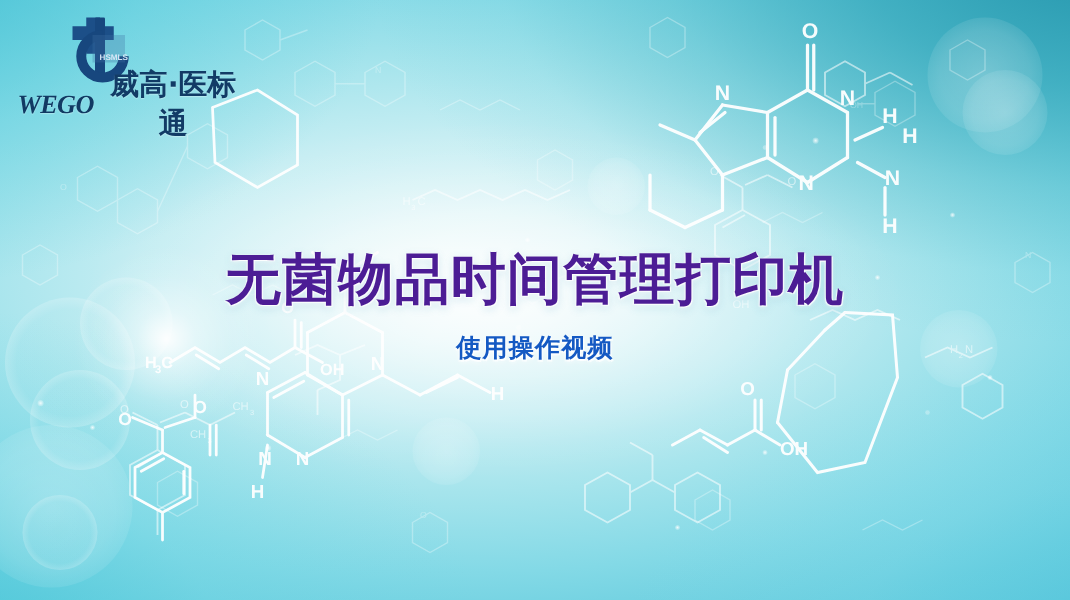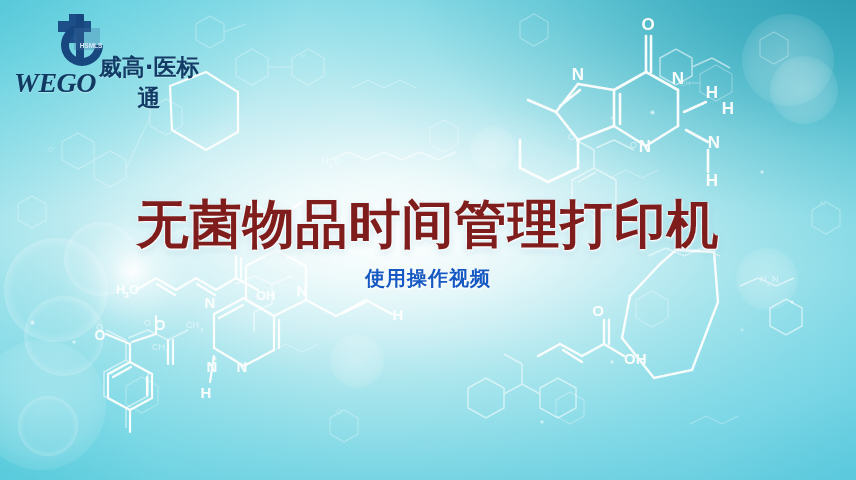--- a/index.html
+++ b/index.html
@@ -98,21 +98,21 @@
   #logo-text {
     position: absolute;
     left: 0; top: 56px;
     width: 186px; height: 30px;
     display: flex; align-items: center;
   }
   .logo-wego {
     font-family: "Liberation Serif", "DejaVu Serif", serif;
     font-style: italic;
     font-weight: 700;
-    font-size: 28px;
+    font-size: 21px;
     letter-spacing: -0.5px;
     color: #113a63;
     text-shadow: 0 1px 1px rgba(255,255,255,0.35);
   }
   .logo-cn {
     font-family: "DejaVu Sans", "Liberation Sans", sans-serif;
     font-weight: 700;
     font-size: 23px;
     letter-spacing: 0px;
     color: #123b66;
@@ -124,24 +124,24 @@
   
   #title-block {
     position: absolute;
     left: 0; top: 198px;
     width: 856px;
     text-align: center;
   }
   #main-title {
     font-family: "DejaVu Sans", "Liberation Sans", sans-serif;
     font-weight: 700;
-    font-size: 52px;
+    font-size: 44px;
     line-height: 52px;
     letter-spacing: 1px;
-    color: #7f1d1d;
+    color: #4c1d95;
     text-shadow:
        0 0 1px rgba(255,255,255,0.9),
        1px 1px 0 rgba(255,255,255,0.75),
       -1px 1px 0 rgba(255,255,255,0.55),
        0 2px 4px rgba(255,255,255,0.65),
        0 3px 7px rgba(90,170,200,0.30);
   }
   #sub-title {
     margin-top: 10px;
     font-family: "DejaVu Sans", "Liberation Sans", sans-serif;

